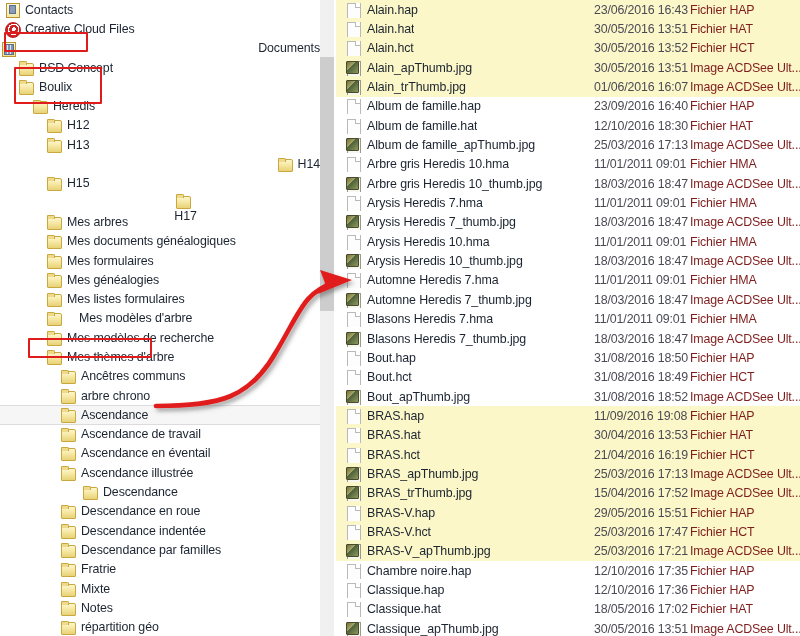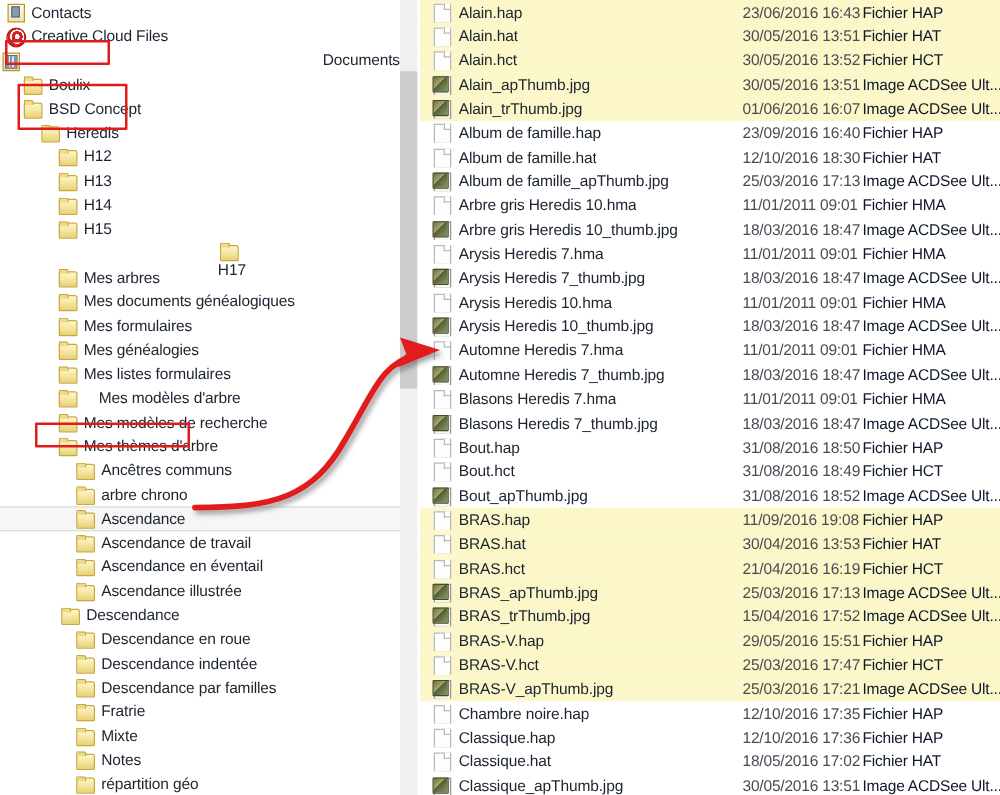--- a/index.html
+++ b/index.html
@@ -173,21 +173,21 @@
     text-overflow: clip;
     letter-spacing: -0.1px;
   }
   .file-date {
     flex: 0 0 96px;
     color: #4a4a55;
     letter-spacing: -0.15px;
   }
   .file-type {
     flex: 1 1 auto;
-    color: #0f172a;
+    color: #7f1d1d;
     letter-spacing: -0.15px;
     overflow: hidden;
   }
 
   
   .fico { width: 15px; height: 16px; position: relative; flex: 0 0 15px; }
   .fico.doc::before {
     content: "";
     position: absolute;
     left: 1px; top: 1px;
@@ -245,39 +245,39 @@
       <div class="tree-row" style="padding-left: 4px;">
         <span class="ico adobe"></span>
         <span class="tree-label">Creative Cloud Files</span>
       </div>
       <div class="tree-row" style="padding-left: 0; justify-content: space-between;">
         <span class="ico library"></span>
         <span class="tree-label">Documents</span>
       </div>
       <div class="tree-row" style="padding-left: 18px;">
         <span class="ico folder"></span>
+        <span class="tree-label">BSD Concept</span>
+      </div>
+      <div class="tree-row" style="padding-left: 18px;">
+        <span class="ico folder"></span>
         <span class="tree-label">Boulix</span>
       </div>
-      <div class="tree-row" style="padding-left: 18px;">
-        <span class="ico folder"></span>
-        <span class="tree-label">BSD Concept</span>
-      </div>
       <div class="tree-row" style="padding-left: 32px;">
         <span class="ico folder"></span>
         <span class="tree-label">Heredis</span>
       </div>
       <div class="tree-row" style="padding-left: 46px;">
         <span class="ico folder"></span>
         <span class="tree-label">H12</span>
       </div>
       <div class="tree-row" style="padding-left: 46px;">
         <span class="ico folder"></span>
         <span class="tree-label">H13</span>
       </div>
-      <div class="tree-row" style="padding-left: 46px;">
+      <div class="tree-row" style="padding-left: 46px; justify-content: flex-end;">
         <span class="ico folder"></span>
         <span class="tree-label">H14</span>
       </div>
       <div class="tree-row" style="padding-left: 46px;">
         <span class="ico folder"></span>
         <span class="tree-label">H15</span>
       </div>
       <div class="tree-row" style="padding-left: 46px; flex-direction: column;">
         <span class="ico folder"></span>
         <span class="tree-label">H17</span>
@@ -331,21 +331,21 @@
         <span class="tree-label">Ascendance de travail</span>
       </div>
       <div class="tree-row" style="padding-left: 60px;">
         <span class="ico folder"></span>
         <span class="tree-label">Ascendance en éventail</span>
       </div>
       <div class="tree-row" style="padding-left: 60px;">
         <span class="ico folder"></span>
         <span class="tree-label">Ascendance illustrée</span>
       </div>
-      <div class="tree-row" style="padding-left: 48px;">
+      <div class="tree-row" style="padding-left: 60px; margin-left: 22px;">
         <span class="ico folder"></span>
         <span class="tree-label">Descendance</span>
       </div>
       <div class="tree-row" style="padding-left: 60px;">
         <span class="ico folder"></span>
         <span class="tree-label">Descendance en roue</span>
       </div>
       <div class="tree-row" style="padding-left: 60px;">
         <span class="ico folder"></span>
         <span class="tree-label">Descendance indentée</span>

